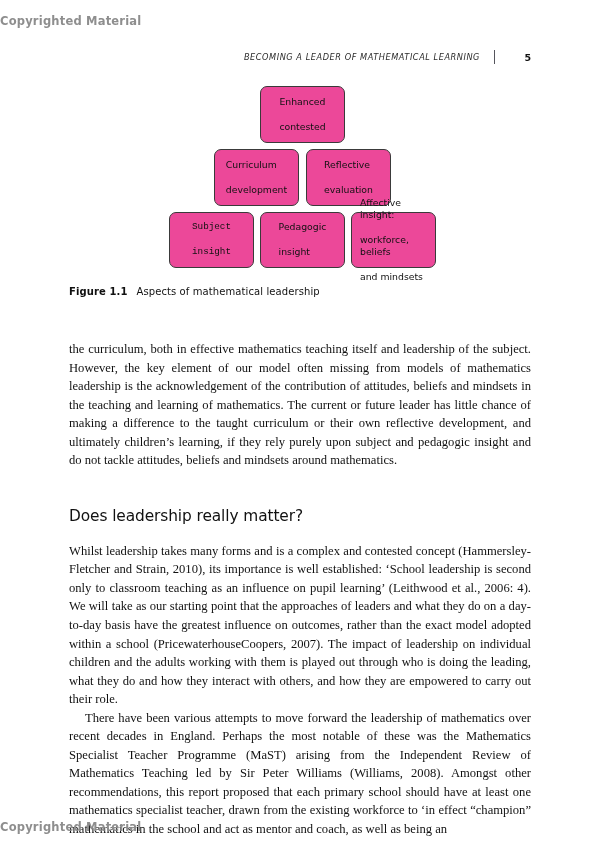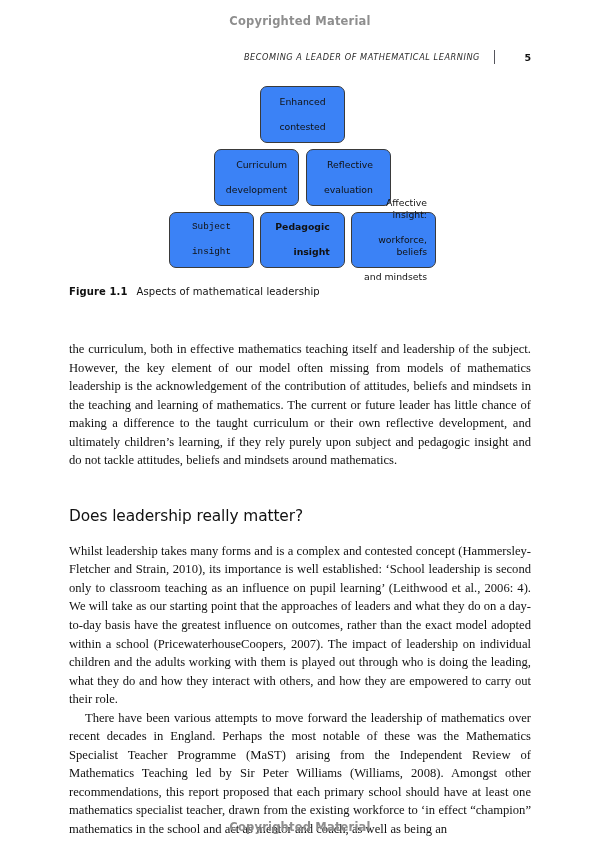--- a/index.html
+++ b/index.html
@@ -15,21 +15,21 @@
     font-family: "Liberation Serif", serif;
     color: #1a1a1a;
     -webkit-font-smoothing: antialiased;
   }
 
   
   .watermark {
     position: absolute;
     left: 0;
     width: 600px;
-    text-align: center;
+    text-align: left;
     font-family: "DejaVu Sans", sans-serif;
     font-size: 11.5px;
     letter-spacing: 0.2px;
     color: #8e8e8e;
     font-weight: 600;
   }
   #watermark-top  { top: 14px; }
   #watermark-bottom { top: 820px; }
 
   
@@ -70,44 +70,44 @@
   #figure-diagram {
     position: absolute;
     left: 0;
     top: 0;
     width: 600px;
     height: 290px;
     pointer-events: none;
   }
   .fig-box {
     position: absolute;
-    background: #3b82f6;
+    background: #ec4899;
     border: 1.15px solid #3a3a3a;
     border-radius: 7px;
     box-sizing: border-box;
     display: flex;
     align-items: center;
     justify-content: center;
-    text-align: right;
+    text-align: left;
     font-family: "DejaVu Sans", sans-serif;
     font-size: 9.3px;
     line-height: 12.4px;
     color: #111;
     pointer-events: auto;
   }
   .fig-box span { display: block; padding: 0 4px; }
 
   
   #fig-box-enhanced-learning { left: 260px; top: 86px;  width: 85px; height: 57px; }
   
   #fig-box-curriculum-development { left: 214px; top: 149px; width: 85px; height: 57px; }
   #fig-box-reflective-evaluation  { left: 306px; top: 149px; width: 85px; height: 57px; }
   
   #fig-box-subject-insight   { left: 169px; top: 212px; width: 85px; height: 56px; font-family: Liberation Mono, monospace; }
-  #fig-box-pedagogic-insight { left: 260px; top: 212px; width: 85px; height: 56px; font-weight: bold; }
+  #fig-box-pedagogic-insight { left: 260px; top: 212px; width: 85px; height: 56px; }
   #fig-box-affective-insight { left: 351px; top: 212px; width: 85px; height: 56px; }
 
   
   #figure-caption {
     position: absolute;
     left: 69px;
     top: 286px;
     width: 462px;
     font-family: "DejaVu Sans", sans-serif;
     font-size: 10px;

